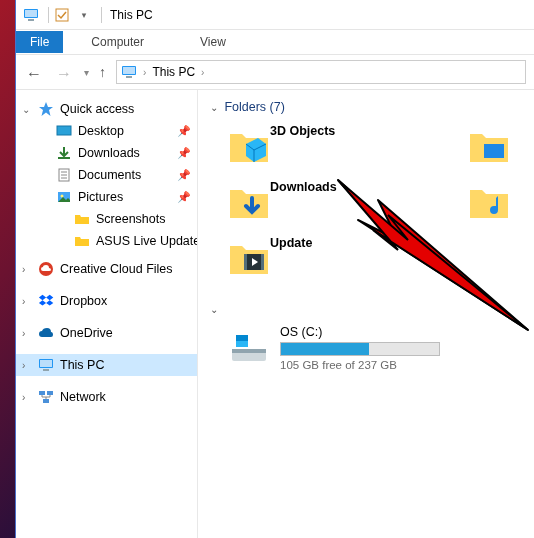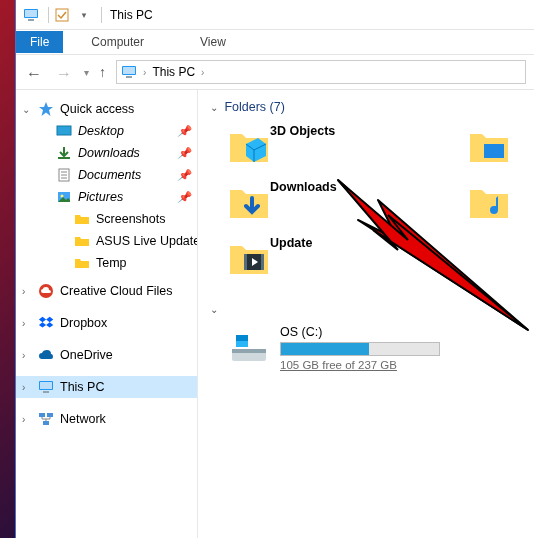--- a/index.html
+++ b/index.html
@@ -23,39 +23,39 @@
 .nav-bar .up { font-size: 14px; color: #555; }
 .addr { flex: 1; height: 24px; border: 1px solid #ccc; display: flex; align-items: center; padding: 0 4px; font-size: 12px; gap: 6px; }
 .addr .crumb-sep { color: #888; font-size: 10px; }
 
 .body-split { display: flex; height: calc(100% - 90px); }
 .sidebar { width: 182px; padding: 8px 0; font-size: 12.5px; border-right: 1px solid #e8e8e8; overflow: hidden; }
 .sb-group { margin-bottom: 6px; }
 .sb-item { display: flex; align-items: center; height: 22px; padding: 0 6px 0 22px; gap: 6px; position: relative; white-space: nowrap; }
 .sb-item .expand { position: absolute; left: 6px; font-size: 10px; color: #666; }
 .sb-item .pin { margin-left: auto; color: #888; font-size: 11px; }
-.sb-item.indent1 { padding-left: 40px; font-style: italic; }
+.sb-item.indent1 { padding-left: 40px; }
 .sb-item.indent2 { padding-left: 58px; }
 .sb-item.selected { background: #cce8ff; }
 .sb-item .ic { width: 16px; height: 16px; display: flex; align-items: center; justify-content: center; }
 
 .content { flex: 1; padding: 10px 0 0 12px; font-size: 12.5px; position: relative; overflow: hidden; }
 .section-head { display: flex; align-items: center; gap: 6px; color: #1a3e7a; margin-bottom: 10px; }
 .section-head .chev { color: #555; font-size: 10px; }
 .folder-grid { display: flex; flex-wrap: wrap; gap: 8px 20px; padding-left: 18px; margin-bottom: 20px; }
 .folder-tile { display: flex; align-items: flex-start; width: 220px; height: 48px; font-weight: bold; }
 .folder-tile .fico { width: 42px; height: 42px; position: relative; }
 .folder-tile.half { width: 60px; }
 .folder-tile .fname { color: #000; }
 
 .drive-row { display: flex; align-items: center; gap: 10px; padding-left: 18px; }
 .drive-ico { width: 42px; height: 38px; }
 .drive-info .bar { width: 160px; height: 14px; border: 1px solid #bdbdbd; background: #e6e6e6; margin: 3px 0; position: relative; }
 .drive-info .bar .fill { position: absolute; left: 0; top: 0; bottom: 0; background: #26a0da; }
-.drive-info .sub { color: #6b6b6b; font-size: 11.5px; text-decoration: underline; }
+.drive-info .sub { color: #6b6b6b; font-size: 11.5px; }
 
 .arrow-overlay { position: absolute; pointer-events: none; }
 
 
 .folder-yellow { fill: #ffd867; }
 .folder-back { fill: #ffca28; }
 </style>
 </head>
 <body>
 
@@ -171,28 +171,20 @@
           <span>Screenshots</span>
         </div>
         <div class="sb-item indent2">
           <span class="ic">
               <svg width="16" height="16" viewBox="0 0 16 16">
                 <path class="folder-back" d="M1 4 L6 4 L7 6 L15 6 L15 13 L1 13 Z"></path>
               </svg>
             </span>
           <span>ASUS Live Update</span>
         </div>
-        <div class="sb-item indent2">
-          <span class="ic">
-              <svg width="16" height="16" viewBox="0 0 16 16">
-                <path class="folder-back" d="M1 4 L6 4 L7 6 L15 6 L15 13 L1 13 Z"></path>
-              </svg>
-            </span>
-          <span>Temp</span>
-        </div>
       </div>
 
       <div class="sb-item">
         <span class="expand">›</span>
         <span class="ic">
             <svg width="16" height="16" viewBox="0 0 16 16">
               <circle cx="8" cy="8" r="7" fill="#da3b26"></circle>
               <path d="M5 10 Q3 10 3 8 Q3 6 5 6 Q5 4 8 4 Q11 4 11 7 Q13 7 13 9 Q13 10 11 10 Z" fill="#fff"></path>
             </svg>
           </span>

